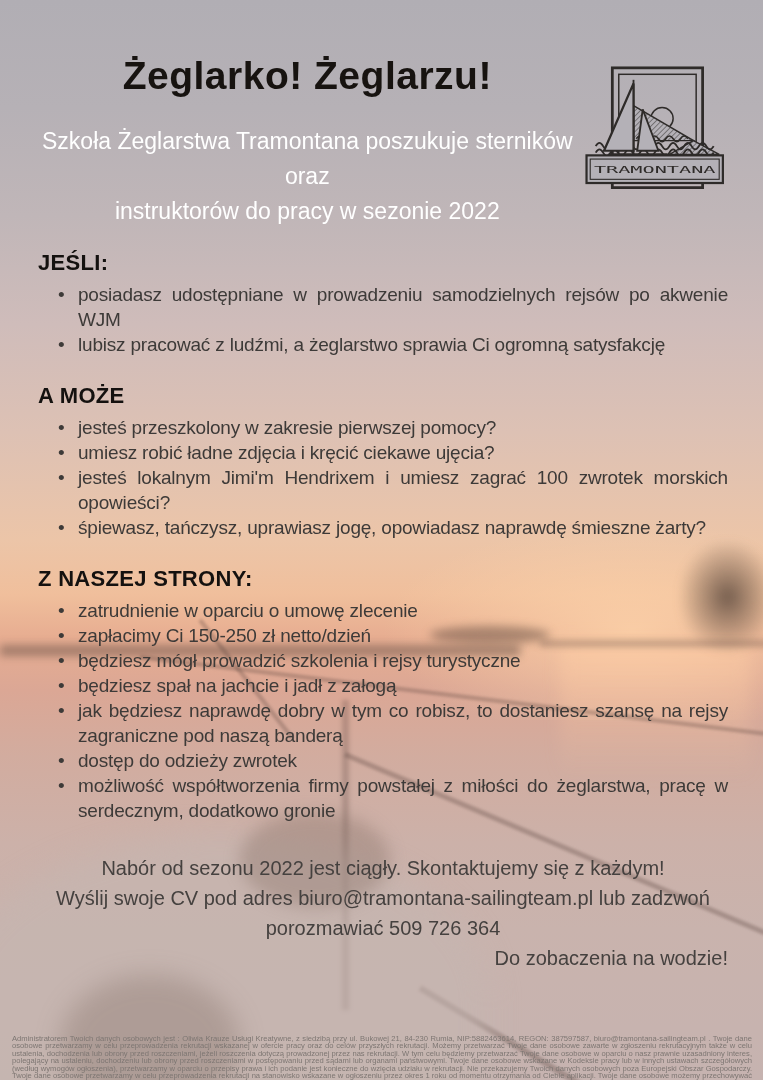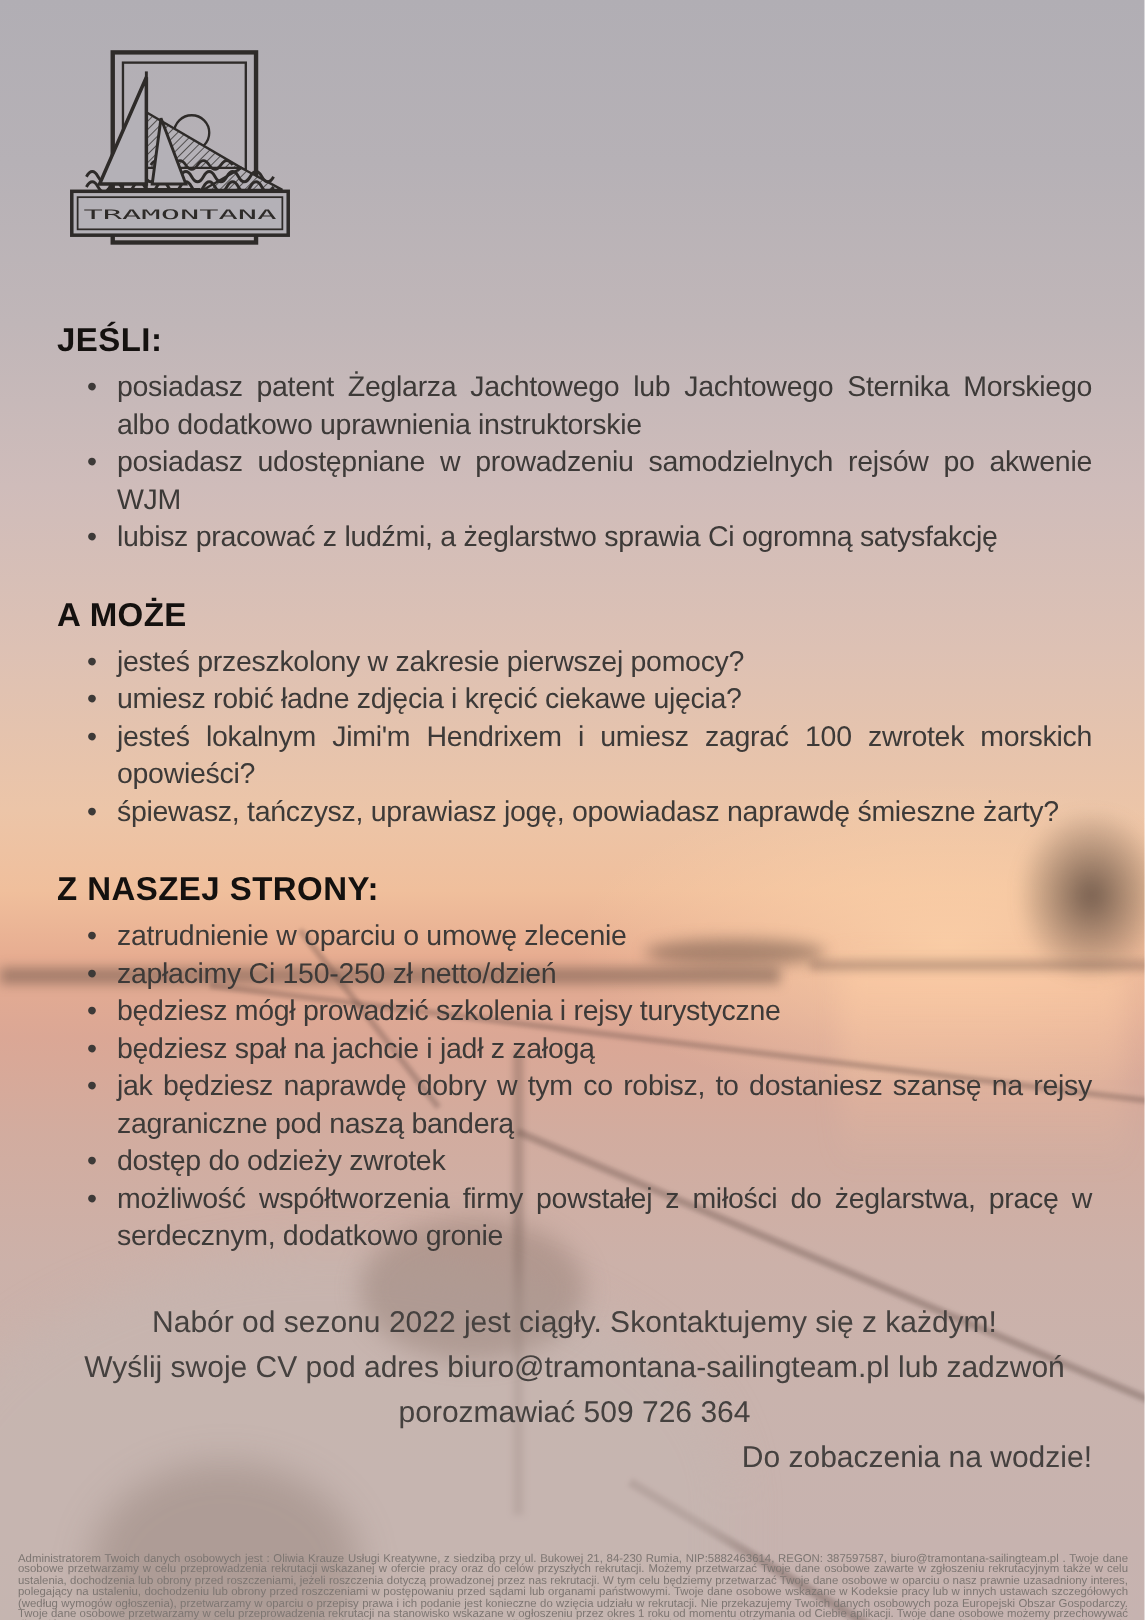--- a/index.html
+++ b/index.html
@@ -40,21 +40,21 @@
 
   
   .content{position:absolute;inset:0;padding:0 35px 0 38px;box-sizing:border-box;}
   .header{display:flex;margin-top:30px;}
   .header-left{width:570px;text-align:center;}
   .title{margin-top:24px;font-size:39px;font-weight:800;letter-spacing:.5px;color:#171310;}
   .subtitle{margin-top:26px;font-size:23px;line-height:35px;color:#ffffff;font-weight:400;}
   .logo{width:156px;margin-left:4px;margin-top:2px;}
 
   .section{margin-top:26px;}
-  .section.first{margin-top:44px;}
+  .section.first{margin-top:21px;}
   .section h2{margin:0;font-size:22px;font-weight:800;color:#14110f;letter-spacing:.3px;}
   .section ul{margin:6px 0 0 0;padding:0 0 0 20px;list-style:none;}
   .section li{position:relative;padding-left:20px;font-size:19px;line-height:25px;
     color:#3d3a38;text-align:justify;letter-spacing:-0.2px;}
   .section li::before{content:"\2022";position:absolute;left:0;top:0;color:#3d3a38;font-size:19px;}
 
   .contact{margin-top:30px;text-align:center;font-size:20px;line-height:30px;color:#45413f;}
   .signoff{margin-top:4px;text-align:right;font-size:20px;color:#45413f;padding-right:0px;}
 
   .legal{position:absolute;left:12px;right:11px;top:1035px;
@@ -77,20 +77,27 @@
   <div class="rope d"></div>
   <div class="rope e"></div>
   <div class="bow"></div>
   <div class="bollard"></div>
   <div class="corner-dark"></div>
 </div>
 
 <div class="content">
 
   <div class="header">
+    <div class="header-left">
+      <div class="title">Żeglarko! Żeglarzu!</div>
+      <div class="subtitle">
+        <div>Szkoła Żeglarstwa Tramontana poszukuje sterników oraz</div>
+        <div>instruktorów do pracy w sezonie 2022</div>
+      </div>
+    </div>
     <svg class="logo" viewBox="0 0 160 142" aria-hidden="true">
       <defs>
         <pattern id="hatch" width="4" height="4" patternTransform="rotate(45)" patternUnits="userSpaceOnUse">
           <line x1="0" y1="0" x2="0" y2="4" stroke="#2e2b29" stroke-width="1"></line>
         </pattern>
       </defs>
       <g fill="none" stroke="#2e2b29">
         <rect x="34" y="3" width="98" height="130" stroke-width="3"></rect>
         <rect x="41" y="10" width="84" height="104" stroke-width="1.6"></rect>
         <circle cx="88" cy="58" r="12" stroke-width="1.6"></circle>
@@ -108,21 +115,20 @@
         <rect x="6" y="98" width="148" height="30" fill="#b4b1b7" stroke-width="2.4"></rect>
         <rect x="10" y="102" width="140" height="22" stroke-width="1.2"></rect>
         <text x="80" y="117" text-anchor="middle" textLength="132" lengthAdjust="spacingAndGlyphs" font-family="DejaVu Sans Mono, monospace" font-size="9" fill="#2e2b29" stroke="none">TRAMONTANA</text>
       </g>
     </svg>
   </div>
 
   <div class="section first">
     <h2>JEŚLI:</h2>
     <ul>
-      <li>posiadasz patent Żeglarza Jachtowego lub Jachtowego Sternika Morskiego albo dodatkowo uprawnienia instruktorskie</li>
       <li>posiadasz udostępniane w prowadzeniu samodzielnych rejsów po akwenie WJM</li>
       <li>lubisz pracować z ludźmi, a żeglarstwo sprawia Ci ogromną satysfakcję</li>
     </ul>
   </div>
 
   <div class="section">
     <h2>A MOŻE</h2>
     <ul>
       <li>jesteś przeszkolony w zakresie pierwszej pomocy?</li>
       <li>umiesz robić ładne zdjęcia i kręcić ciekawe ujęcia?</li>

